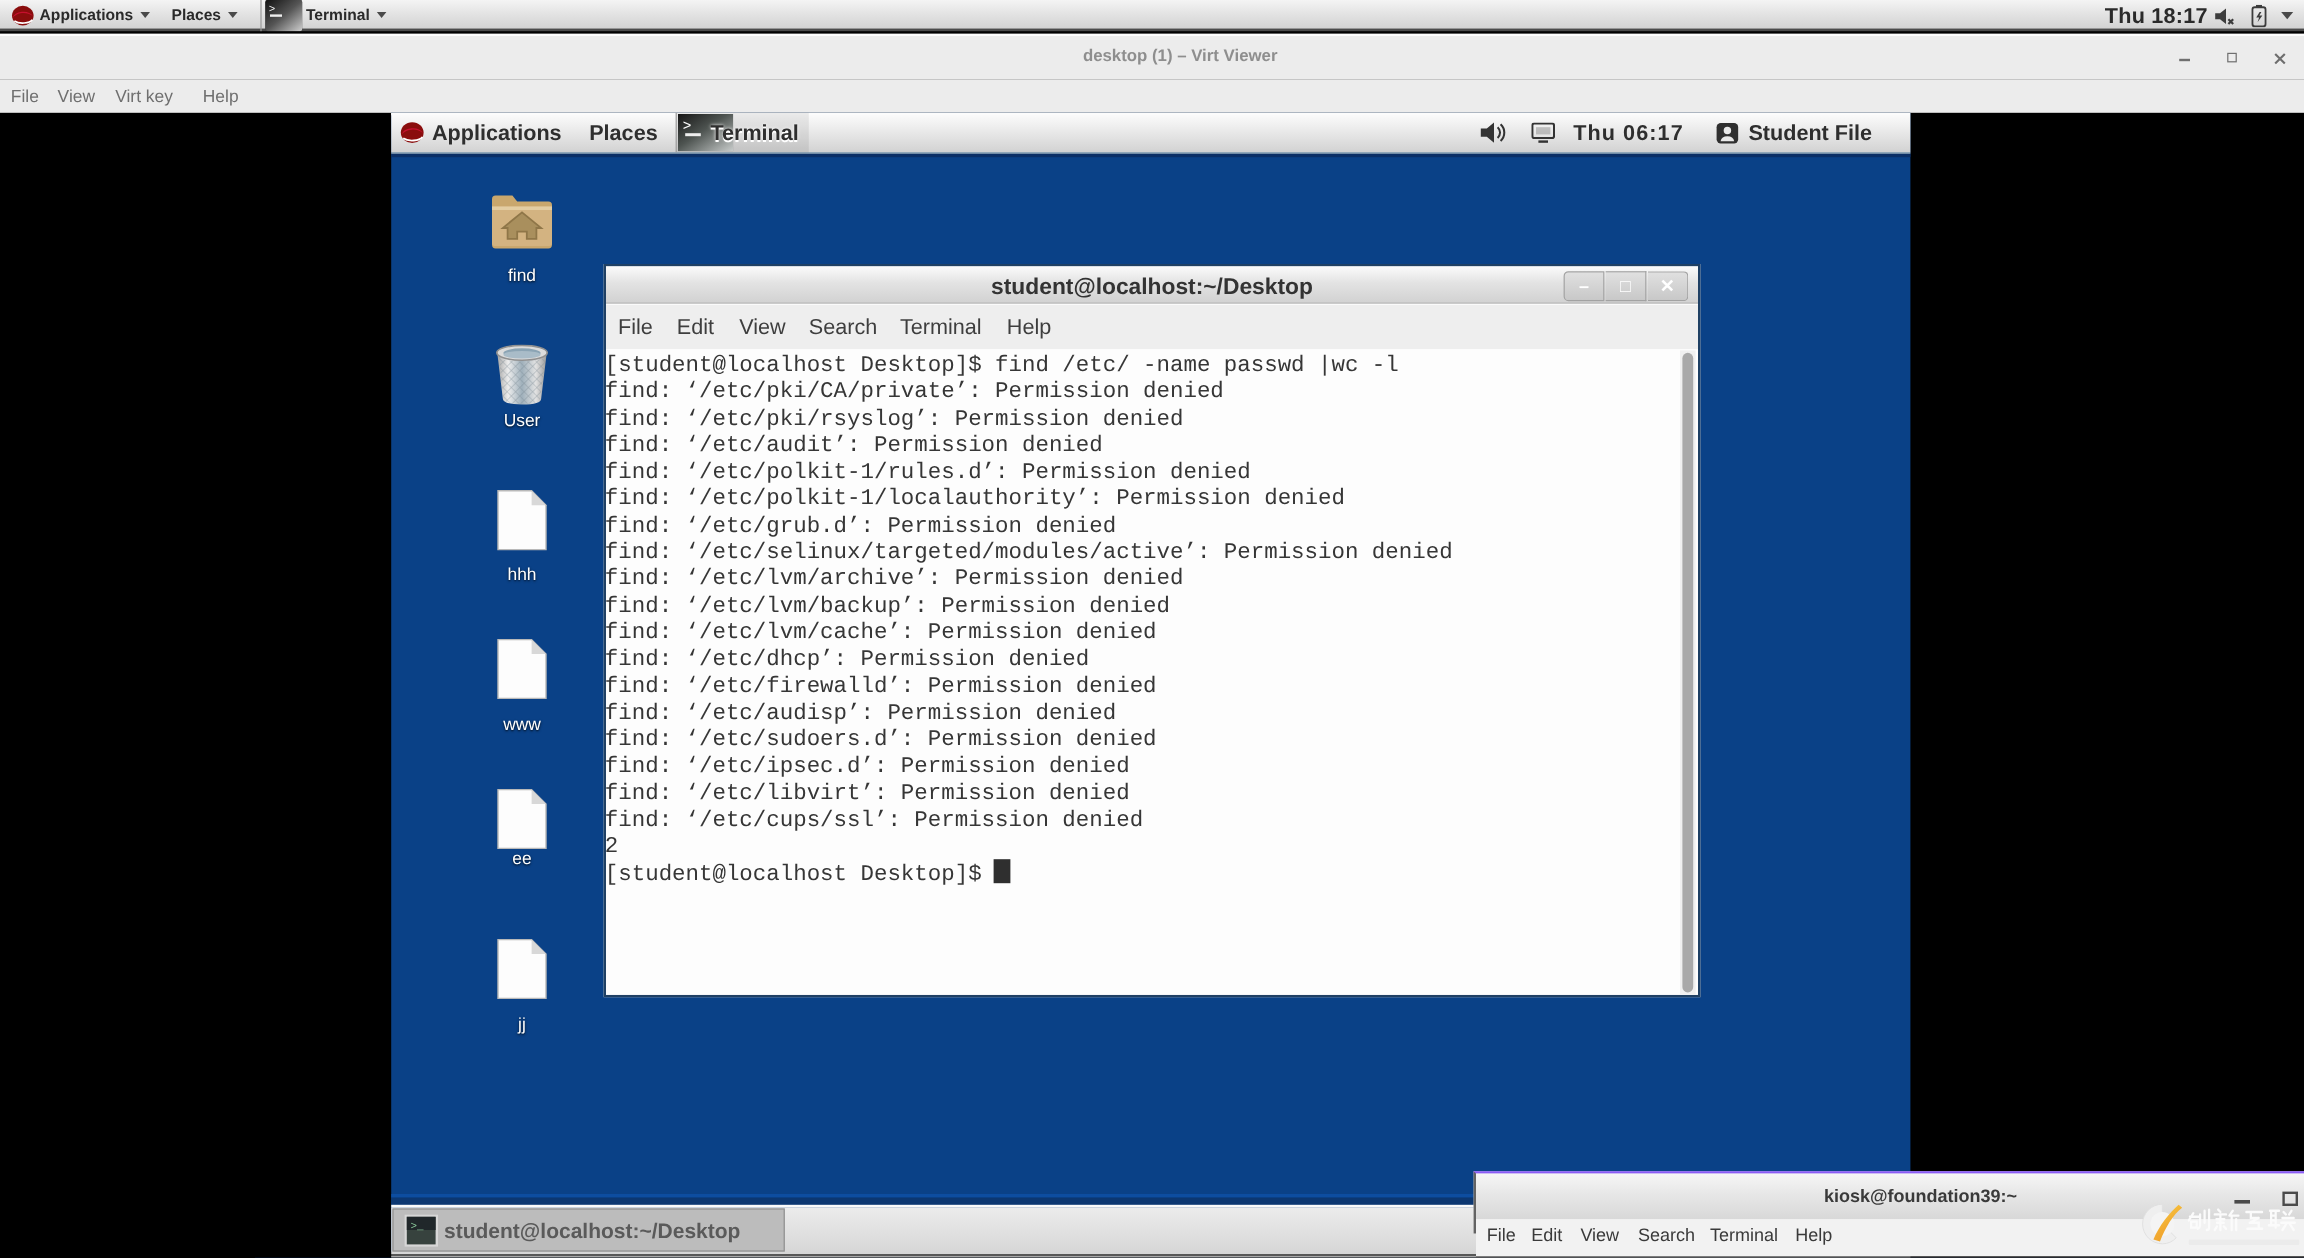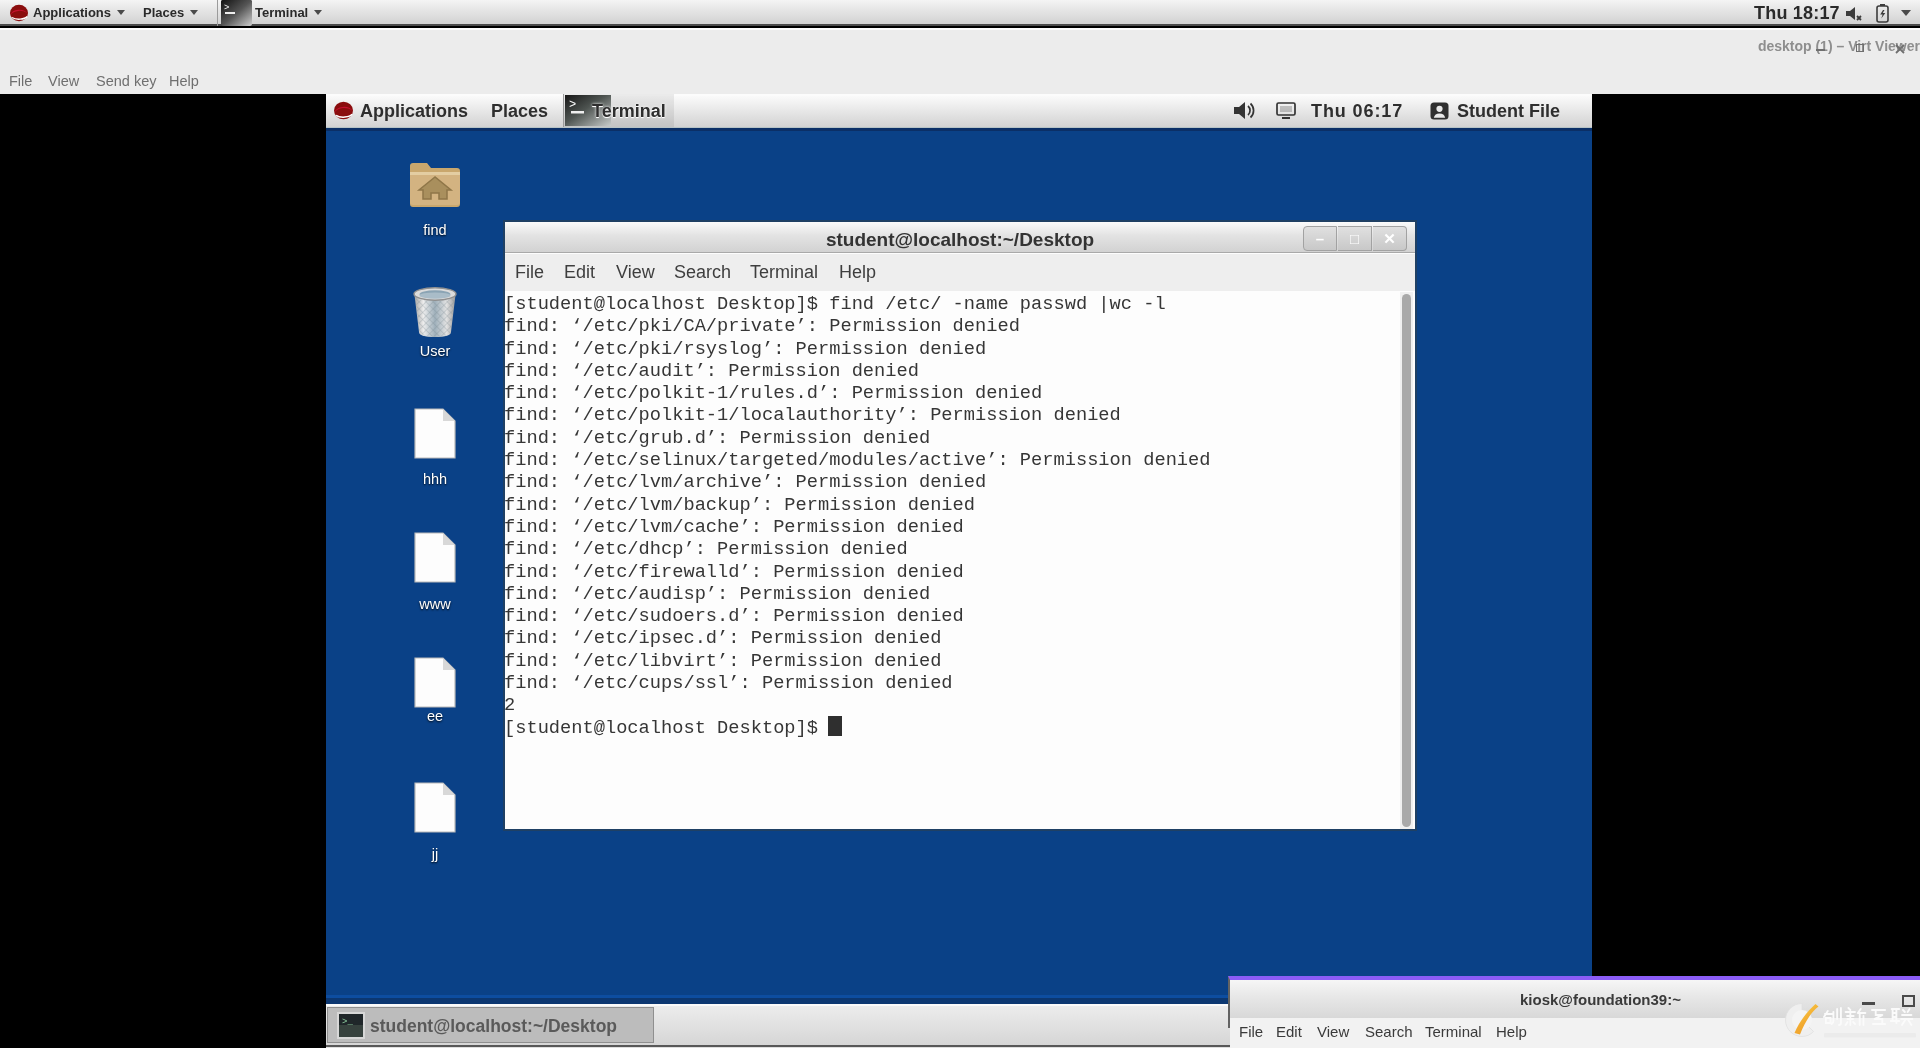--- a/index.html
+++ b/index.html
@@ -12,21 +12,21 @@
     background:linear-gradient(#f4f4f4, #e6e6e6 40%, #d2d2d2);
     border-bottom:2px solid #4b4b4b; }
   #hostbar .item { position:absolute; top:0; height:26px; line-height:26px;
     font-size:13px; font-weight:bold; color:#2a2a2a; }
   .caret { display:inline-block; width:0; height:0; border-left:4px solid transparent;
     border-right:4px solid transparent; border-top:5px solid #4a4a4a; vertical-align:middle; margin-left:6px; margin-bottom:2px;}
 
   
   #vvtitle { left:0; top:28px; width:1920px; height:38px; background:#ececec;
     box-shadow: inset 0 2px 0 #fdfdfd; }
-  #vvtitle .t { position:absolute; width:100%; text-align:right; top:10px;
+  #vvtitle .t { position:absolute; width:100%; text-align:center; top:10px;
     font-size:14px; font-weight:bold; color:#8e8e8e;padding-left:47px; }
   #vvmenu { left:0; top:66px; width:1920px; height:28px; background:#ececec; }
   #vvmenu span { position:absolute; top:7px; font-size:14.5px; color:#6f6f6f; }
 
   
   #vm { left:326px; top:94px; width:1266px; height:949px; background:#0a4187; }
 
   #vmpanel { left:0; top:0; width:1266px; height:34px;
     background:linear-gradient(#fdfdfd, #ececec 40%, #d2d2d2);
     border-bottom:1px solid #b6c3c6; box-shadow:inset 0 2px 0 #fcfcfc; }
@@ -63,21 +63,21 @@
   
   #taskbar { left:326px; top:1004px; width:1266px; height:41px; background:linear-gradient(#ececec,#d6d6d6);
     border-top:2px solid #fafafa; }
   #taskbtn { position:absolute; left:1px; top:1px; width:327px; height:36px;
     background:#bcbcbc; border:1px solid #8f8f8f; }
   #taskbtn .txt { position:absolute; left:42px; top:8px; font-size:17.5px; font-weight:bold; color:#5a5a5a; }
   #taskline { left:326px; top:1045px; width:1266px; height:3px; background:#585858; border-bottom:1px solid #dedede; }
 
   
   #kiosk { left:1228px; top:976px; width:692px; height:52px; background:#ececec;
-    border-top:4px solid #8b5cf6; border-left:2px solid #636363; }
+    border-top:2px solid #8b5cf6; border-left:2px solid #636363; }
   #kiosktitle { position:absolute; left:0; top:0; width:690px; height:38px;
     background:linear-gradient(#f6f6f6, #e7e7e7 45%, #d8d8d8); }
   #kiosktitle .t { position:absolute; left:290px; top:11px; font-size:15px; font-weight:bold; color:#3a3a3a; }
   #kioskmenu { position:absolute; left:0; top:38px; width:690px; height:31px; background:#f2f2f2; }
   #kioskmenu span { position:absolute; top:5px; font-size:15px; color:#3a3a3a; }
 </style>
 </head>
 <body>
 
 <div class="abs" id="hostbar">
@@ -121,21 +121,21 @@
   <span class="abs" style="left:1816px;top:21px;width:9px;height:2px;background:#6f6f6f"></span>
   <span class="abs" style="left:1856px;top:16px;width:8px;height:8px;border:1.5px solid #6f6f6f"></span>
   <svg class="abs" style="left:1895px;top:16px" width="10" height="10" viewBox="0 0 10 10">
     <path d="M1 1 L9 9 M9 1 L1 9" stroke="#6f6f6f" stroke-width="1.8"></path>
   </svg>
 </div>
 
 <div class="abs" id="vvmenu">
   <span style="left:9px">File</span>
   <span style="left:48px">View</span>
-  <span style="left:96px">Send key</span>
+  <span style="left:96px">Virt key</span>
   <span style="left:169px">Help</span>
 </div>
 
 <div class="abs" id="vm"></div>
 <div class="abs" style="left:326px;top:128px;width:1266px;height:3px;background:#0b2f66"></div>
 <div class="abs" style="left:326px;top:995px;width:1266px;height:3px;background:#0d4da0"></div>
 <div class="abs" style="left:326px;top:998px;width:1266px;height:6px;background:#0c3771"></div>
 
 <div class="abs" id="vmpanel" style="left:326px;top:94px;">
   <svg class="abs" style="left:7px;top:7px" width="21" height="20" viewBox="0 0 21 20">

